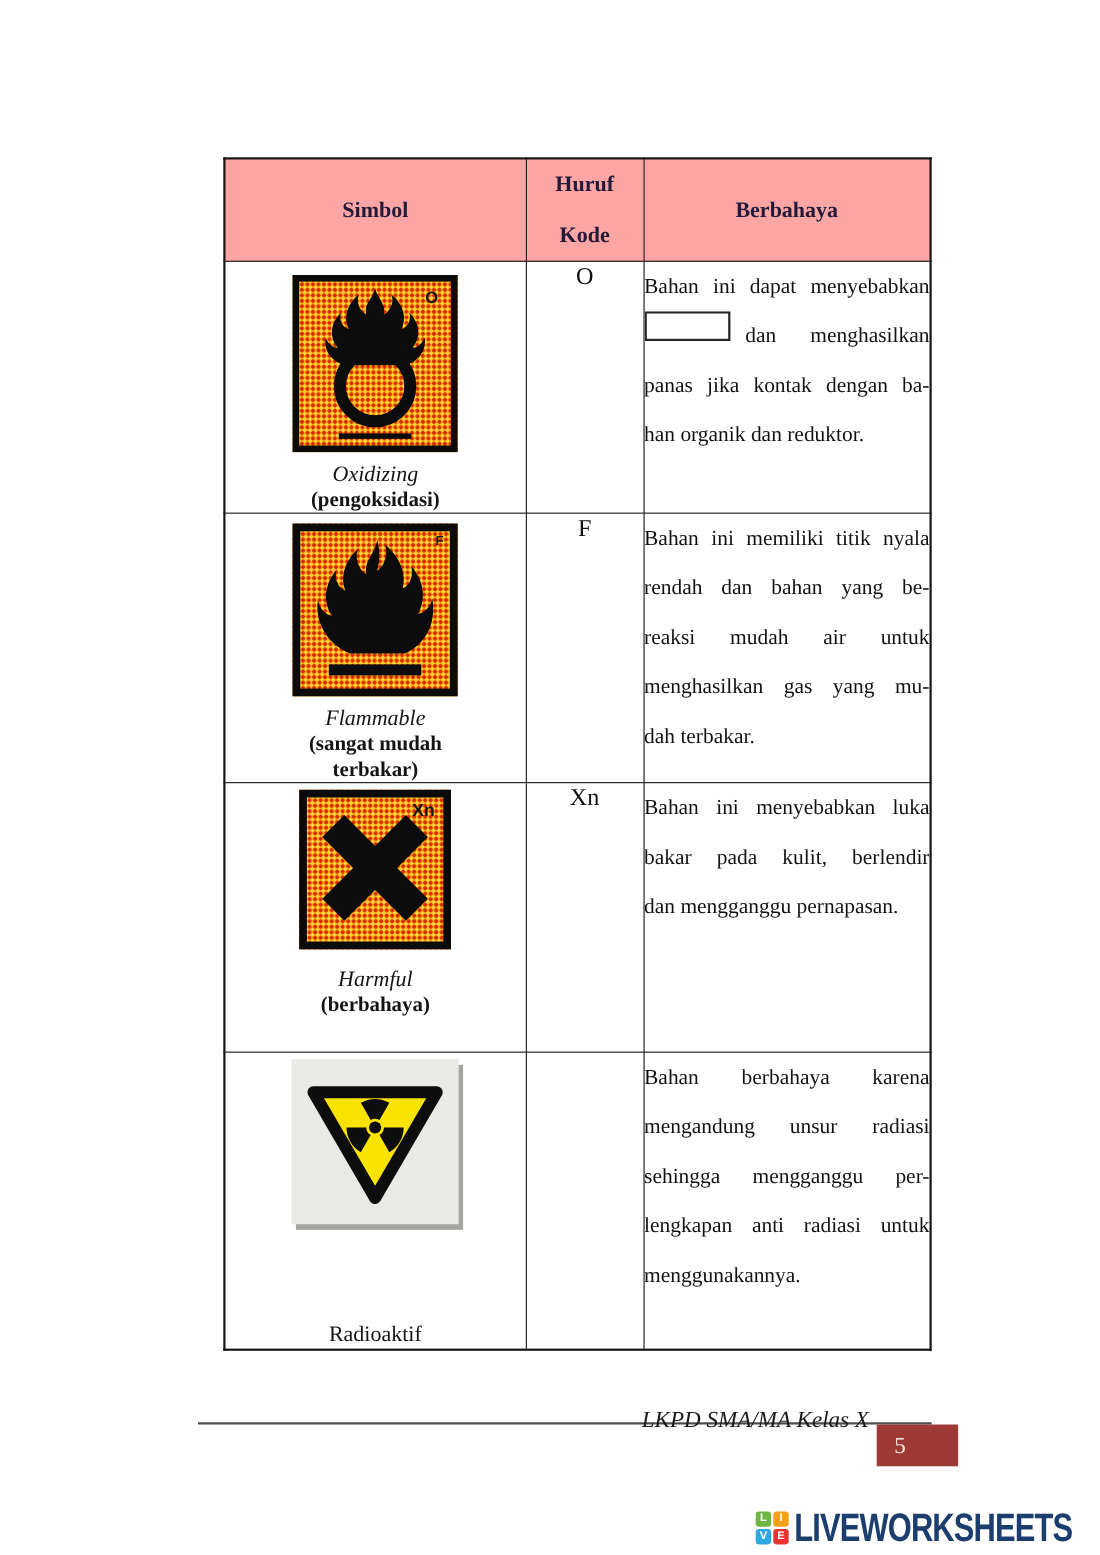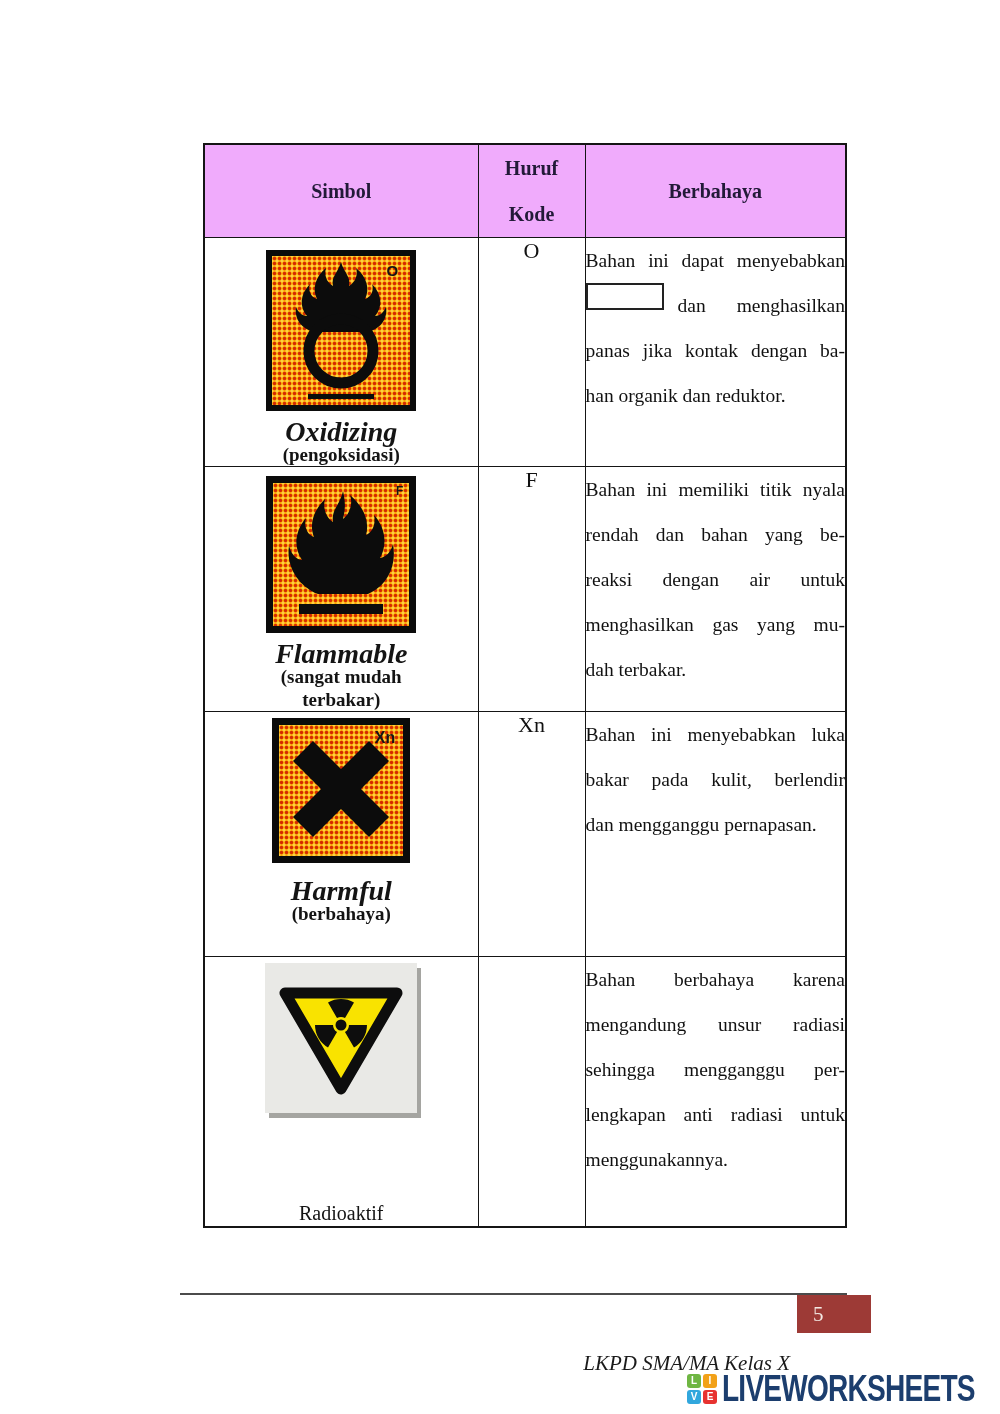--- a/index.html
+++ b/index.html
@@ -9,21 +9,21 @@
   }
 
   
   .hz-table{
     position:absolute;left:203px;top:143px;
     border-collapse:collapse;table-layout:fixed;
     border:2px solid #151515;
   }
   .hz-table th,.hz-table td{border:1px solid #151515;padding:0;vertical-align:top;}
   .hz-table thead th{
-    background:#f0abfc;height:92px;vertical-align:middle;text-align:center;
+    background:#fca5a5;height:92px;vertical-align:middle;text-align:center;
     font-weight:bold;font-size:20px;color:#221a38;
   }
   .hdr2 div{line-height:46px;}
   tr.r0{height:228px;} tr.r1{height:244px;} tr.r2{height:245px;} tr.r3{height:270px;}
 
   
   .sym-cell{text-align:center;}
   .sym-frame{
     position:relative;margin:12px auto 0;border:6px solid #0b0b0b;
     background-color:#f99d00;
@@ -32,21 +32,21 @@
       radial-gradient(circle,#ffd64a 1.2px, rgba(255,214,74,0) 1.8px);
     background-size:5px 5px,5px 5px;background-position:0 0,2.5px 2.5px;
   }
   .sym-frame svg{position:absolute;left:0;top:0;width:100%;height:100%;}
   .corner{
     position:absolute;font-family:"Liberation Sans",sans-serif;font-weight:bold;color:#161616;
   }
   .c0{top:6px;right:12px;font-size:15px;}
   .c1{top:1px;right:6px;font-size:12px;}
   .c2{top:4px;right:8px;font-size:16px;}
-  .sym-name{font-weight:bold;font-style:italic;font-size:28px;line-height:23px;margin-top:9px;}
+  .sym-name{font-weight:normal;font-style:italic;font-size:20px;line-height:23px;margin-top:9px;}
   .sym-sub{font-weight:bold;font-size:19px;line-height:23px;}
   .mt24{margin-top:16px;}
   .plain-name{font-size:20px;margin-top:89px;}
   .rad-card{
     position:relative;width:152px;height:150px;margin:6px auto 0;
     background:#e9e9e6;box-shadow:4px 5px 0 #a5a5a1;
   }
   .rad-card svg{position:absolute;left:0;top:0;width:100%;height:100%;}
 
   
@@ -59,21 +59,21 @@
   .boxline{display:flex;align-items:flex-start;text-align:left;}
   .boxline .push-right{margin-left:auto;}
   .answer-box{
     width:68px;height:23px;border:2px solid #222;background:#fff;margin-right:14px;
     box-sizing:content-box;font-family:"Liberation Serif",serif;font-size:17px;padding:0 3px;
   }
 
   
   .footer-rule{position:absolute;left:180px;top:1293px;width:667px;border-top:2px solid #4b4b4b;}
   .footer-text{
-    position:absolute;left:400px;top:1351px;width:390px;text-align:right;
+    position:absolute;left:400px;top:1278px;width:390px;text-align:right;
     font-style:italic;font-size:21px;color:#1b1b1b;
   }
   .page-box{
     position:absolute;left:797px;top:1295px;width:74px;height:38px;box-sizing:border-box;
     background:#9d3a36;color:#f3e9e4;font-size:21px;line-height:38px;padding-left:16px;
   }
 
   
   .lw{position:absolute;left:687px;top:1368px;display:flex;align-items:center;}
   .lw-grid{display:grid;grid-template-columns:14px 14px;grid-auto-rows:14px;gap:2px;margin-right:5px;}
@@ -143,21 +143,21 @@
           <span class="corner c1">F</span>
         </div>
         <div class="sym-name">Flammable</div>
         <div class="sym-sub">(sangat mudah</div>
         <div class="sym-sub">terbakar)</div>
       </td>
       <td class="code-cell">F</td>
       <td class="desc-cell">
         <div class="dline">Bahan ini memiliki titik nyala</div>
         <div class="dline">rendah dan bahan yang be-</div>
-        <div class="dline">reaksi dengan air untuk</div>
+        <div class="dline">reaksi mudah air untuk</div>
         <div class="dline">menghasilkan gas yang mu-</div>
         <div class="dline last">dah terbakar.</div>
       </td>
     </tr>
 
     <tr class="r2">
       <td class="sym-cell">
         <div class="sym-frame" style="width:124px;height:131px;border-width:7px;margin-top:6px;">
           <svg viewBox="0 0 124 131">
             <path fill="#0c0c0c" d="M14 36 L34 16 L62 44 L90 16 L110 36 L82 64 L110 92 L90 112 L62 84 L34 112 L14 92 L42 64 Z"></path>

